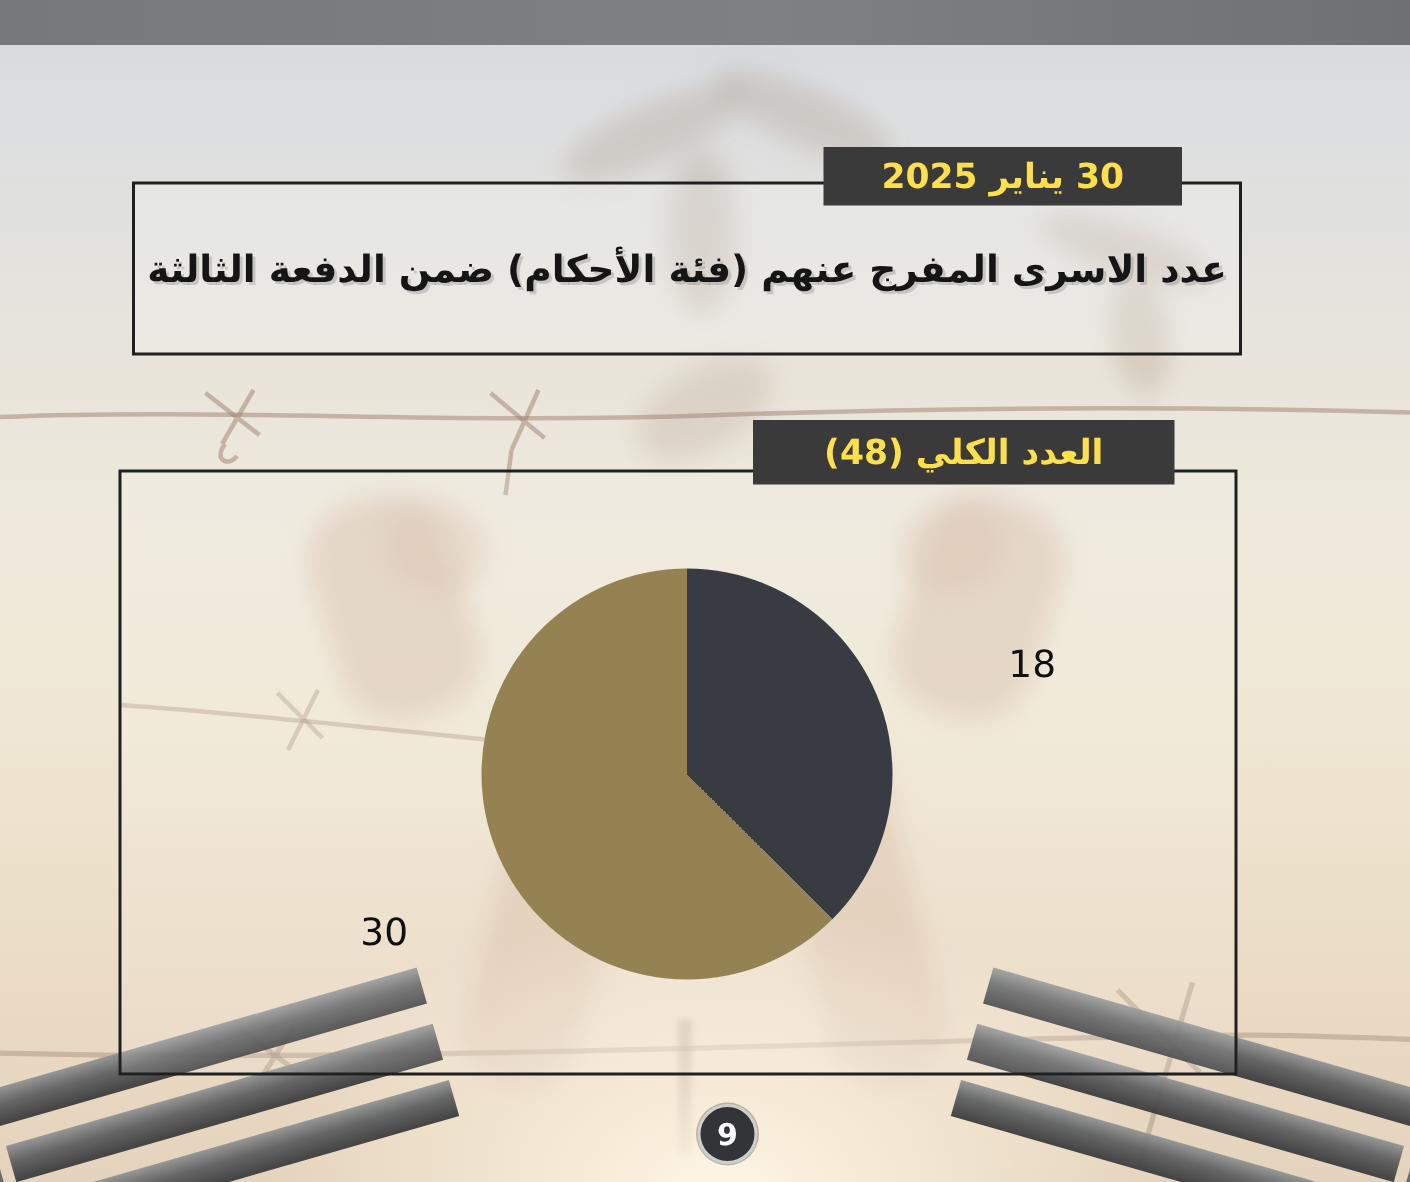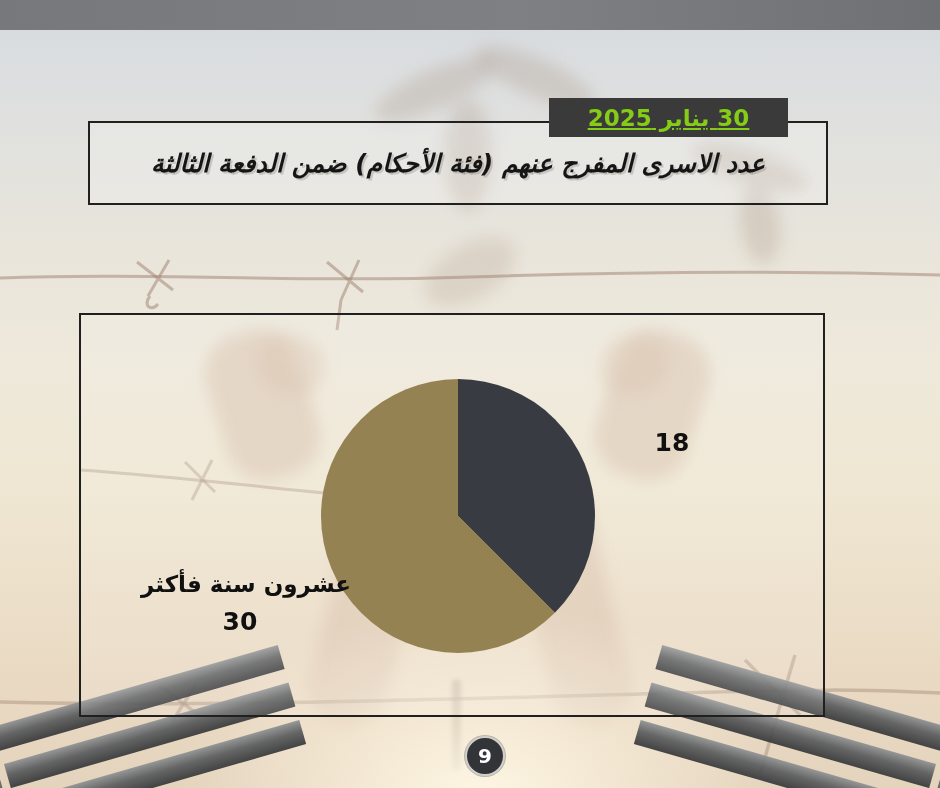--- a/index.html
+++ b/index.html
@@ -22,36 +22,36 @@
   .wing{position:absolute;width:340px;height:160px;opacity:.92;}
   .wing-left{left:-24px;bottom:-58px;transform:rotate(-16deg);}
   .wing-right{right:-24px;bottom:-58px;transform:scaleX(-1) rotate(-16deg);}
   .wing .bar{position:absolute;height:25px;background:linear-gradient(180deg,#909294 0%,#5a5c5e 45%,#363739 100%);}
   .wing .b1{left:0;top:0;width:330px;}
   .wing .b2{left:34px;top:39px;width:296px;}
   .wing .b3{left:68px;top:78px;width:262px;}
   .wing .spine{position:absolute;left:0;top:0;width:26px;height:128px;
     background:linear-gradient(180deg,#85878a,#3a3b3d);}
   
-  .title-box{position:absolute;left:88px;top:121px;width:740px;height:84px;
+  .title-box{position:absolute;left:88px;top:121px;width:740px;height:116px;
     border:2px solid #202020;background:rgba(255,255,255,.20);box-sizing:border-box;
-    display:flex;flex-direction:row;justify-content:center;align-items:center;z-index:3;font-style:italic;}
+    display:flex;flex-direction:row;justify-content:center;align-items:center;z-index:3;}
   .title-line{direction:rtl;unicode-bidi:plaintext;font-weight:bold;font-size:25px;line-height:39px;
     color:#151515;text-shadow:2px 2px 0 rgba(120,120,120,.30);white-space:nowrap;}
-  .badge{position:absolute;background:#3a3a3a;color:#84cc16;font-weight:bold;
-    display:flex;align-items:center;justify-content:center;direction:rtl;z-index:4;text-decoration:underline;}
+  .badge{position:absolute;background:#3a3a3a;color:#fde047;font-weight:bold;
+    display:flex;align-items:center;justify-content:center;direction:rtl;z-index:4;}
   .date-badge{left:549px;top:98px;width:239px;height:39px;font-size:23px;}
   .total-badge{left:502px;top:280px;width:281px;height:43px;font-size:23px;}
   .chart-box{position:absolute;left:79px;top:313px;width:746px;height:404px;
     border:2px solid #202020;background:rgba(255,255,255,.12);box-sizing:border-box;z-index:2;}
   .pie{position:absolute;left:321px;top:379px;width:274px;height:274px;border-radius:50%;z-index:3;}
   .slice-label{position:absolute;direction:rtl;font-weight:bold;font-size:23px;color:#101010;
     text-align:center;z-index:3;white-space:nowrap;}
-  .slice-value{position:absolute;font-weight:bold;font-size:25px;color:#101010;
-    text-align:center;z-index:3;}
+  .slice-value{position:absolute;font-weight:normal;font-size:25px;color:#101010;
+    text-align:right;z-index:3;}
   .lbl-right{left:585px;top:394px;width:243px;}
   .val-right{left:640px;top:428px;width:64px;}
   .lbl-left{left:140px;top:571px;width:212px;}
   .val-left{left:208px;top:607px;width:64px;}
   .page-circle{position:absolute;left:465px;top:736px;width:40px;height:40px;border-radius:50%;
     background:#323437;border:2px solid #cfcfcb;box-sizing:border-box;z-index:4;
     display:flex;align-items:center;justify-content:center;
     color:#fff;font-weight:bold;font-size:20px;box-shadow:0 0 0 1px rgba(90,90,90,.4);}
 </style>
 </head>
@@ -107,23 +107,23 @@
     <div class="bar b1"></div>
     <div class="bar b2"></div>
     <div class="bar b3"></div>
   </div>
 
   <div class="title-box">
     <div class="title-line">عدد الاسرى المفرج عنهم (فئة الأحكام) ضمن الدفعة الثالثة</div>
   </div>
   <div class="badge date-badge">30 يناير 2025</div>
 
+  <div class="badge total-badge">العدد الكلي (48)</div>
   <div class="chart-box"></div>
   <div class="pie" style="background: conic-gradient(rgb(56, 59, 65) 0deg, rgb(56, 59, 65) 135deg, rgb(149, 130, 83) 135deg, rgb(149, 130, 83) 360deg);"></div>
 
   <div class="slice-value val-right">18</div>
-  <div class="slice-label lbl-left">عشرون سنة فأكثر</div>
   <div class="slice-value val-left">30</div>
 
   <div class="page-circle">
     <span>9</span>
   </div>
 </div>
 
 </body></html>

